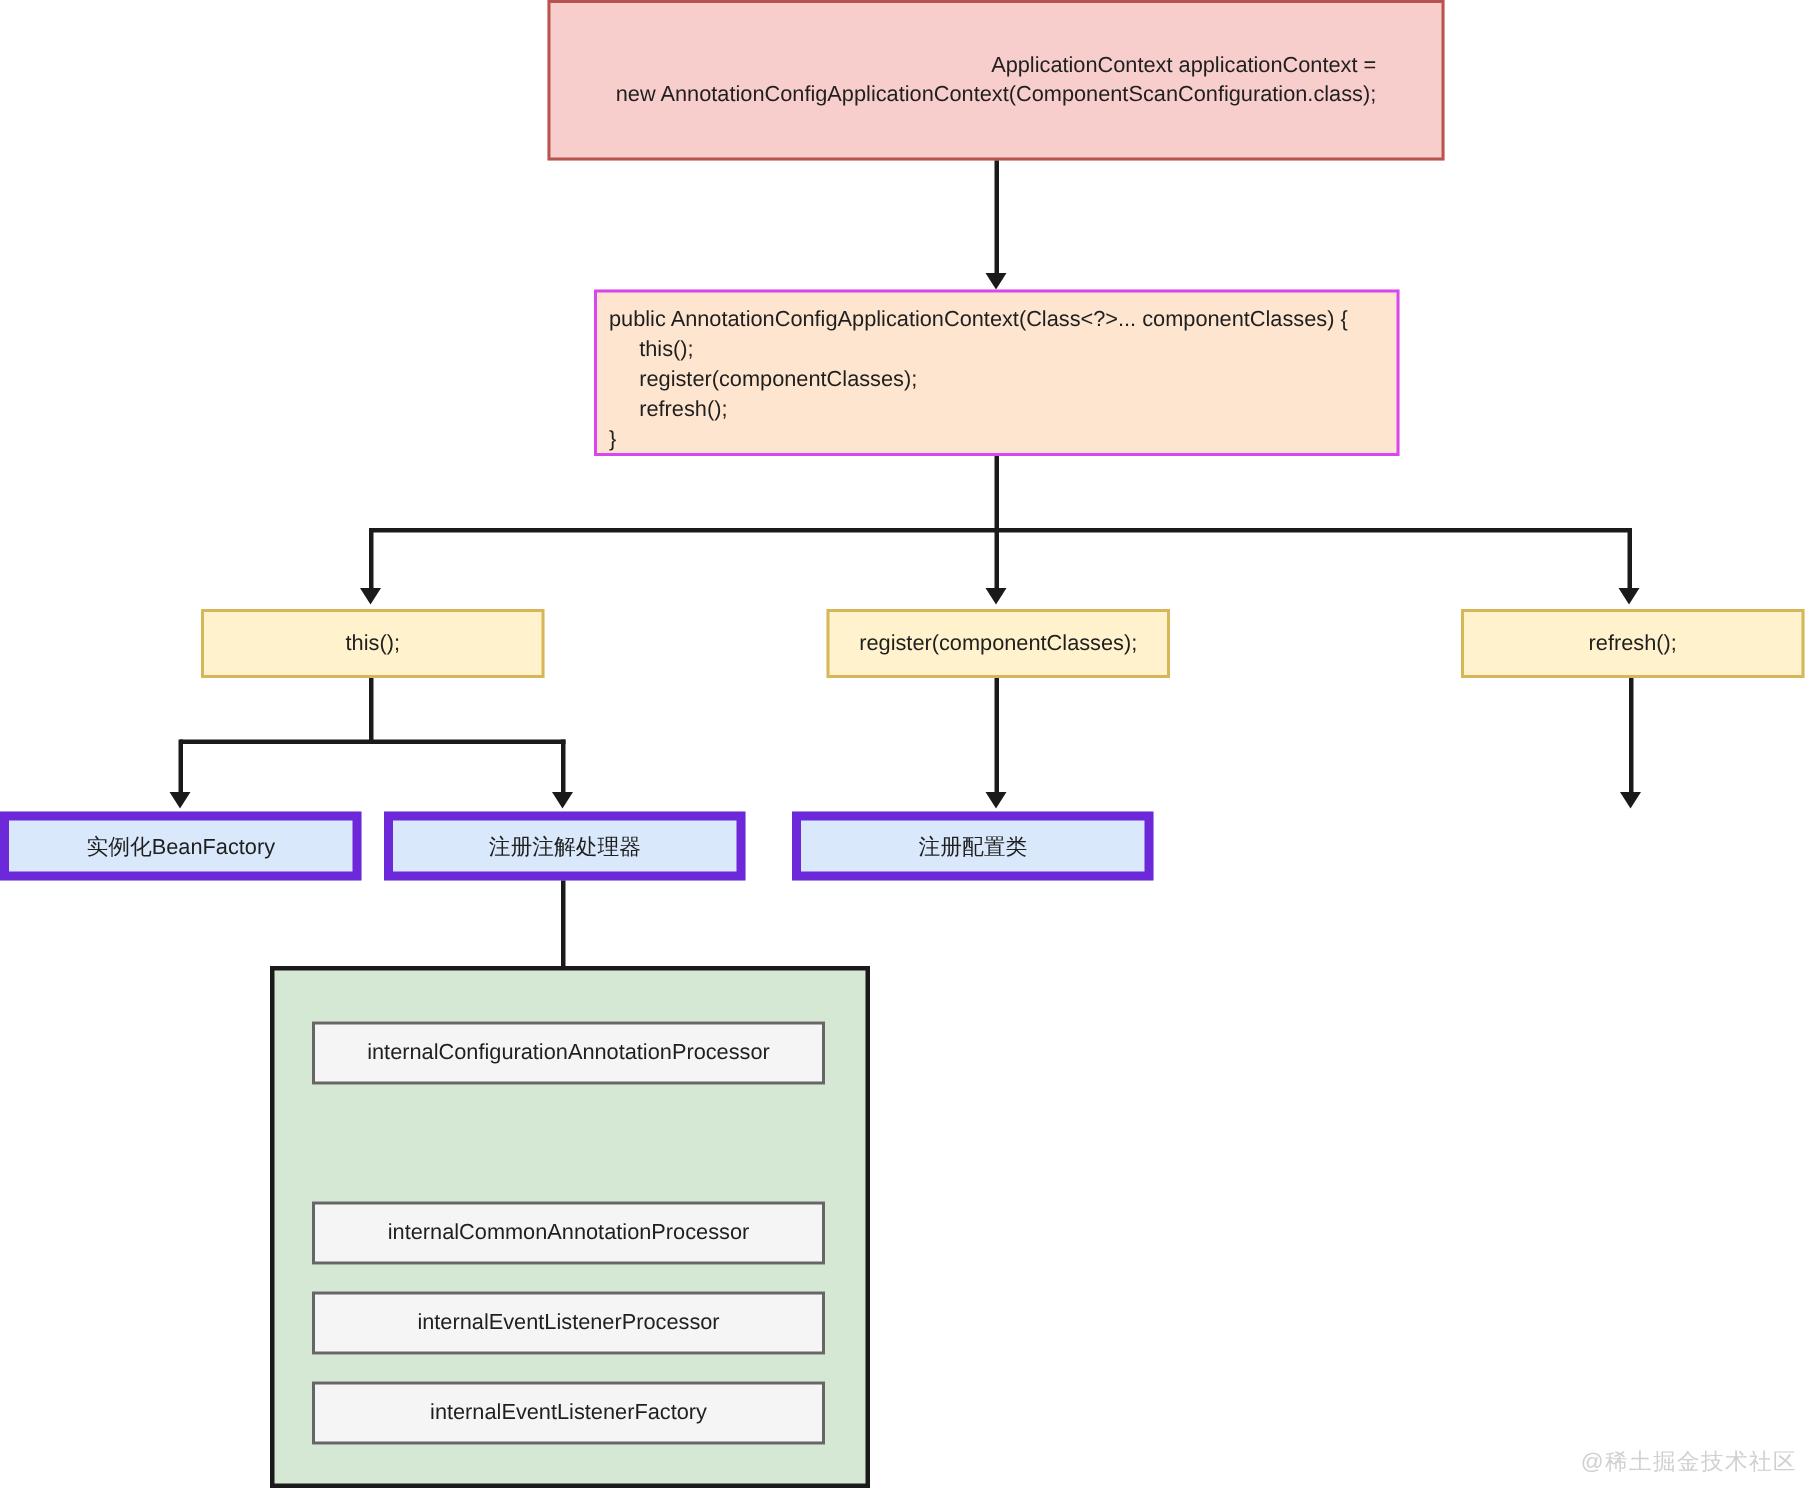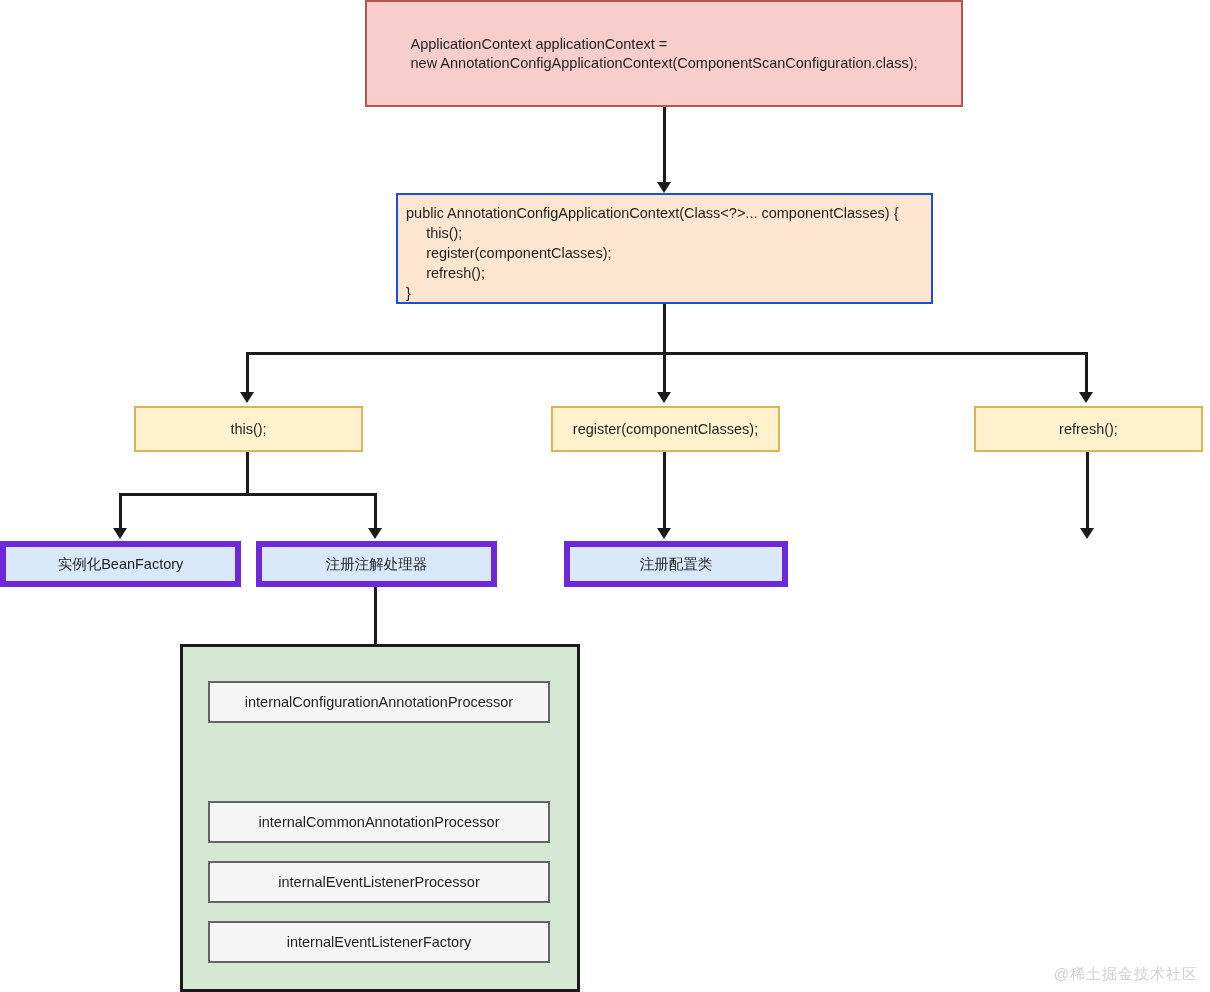--- a/index.html
+++ b/index.html
@@ -14,35 +14,35 @@
     background: #ffffff;
     overflow: hidden;
     font-family: "Liberation Sans", "DejaVu Sans", sans-serif;
   }
   .node {
     position: absolute;
     box-sizing: border-box;
     display: flex;
     align-items: center;
     justify-content: center;
-    text-align: left;
+    text-align: right;
     color: #1f1f1f;
   }
   
   .node-red {
     background: #f8cecc;
     border: 2px solid #b85450;
     font-size: 14.5px;
     line-height: 19px;
     white-space: pre-line;
   }
   
   .node-orange {
     background: #fde5cf;
-    border: 2px solid #1d4ed8;
+    border: 2px solid #d946ef;
     font-size: 14.5px;
     line-height: 20px;
     justify-content: flex-start;
     align-items: flex-start;
     padding: 8px 0 0 8px;
     white-space: pre;
     text-align: left;
   }
   
   .node-yellow {
@@ -158,21 +158,21 @@
   <div class="arrowhead" style="left:1080px; top:528px;"></div>
 
   <div class="node node-blue" style="left:0px; top:541px; width:241px; height:46px;">
     <span>实例化BeanFactory</span>
   </div>
 
   <div class="node node-blue" style="left:256px; top:541px; width:241px; height:46px;">
     <span>注册注解处理器</span>
   </div>
 
-  <div class="node node-blue" style="left:564px; top:541px; width:224px; height:46px;">
+  <div class="node node-blue" style="left:528px; top:541px; width:241px; height:46px;">
     <span>注册配置类</span>
   </div>
 
 
   <div class="edge-v" style="left:374px; top:587px; height:83px;"></div>
   <div class="arrowhead" style="left:368px; top:665px;"></div>
 
   <div class="group-green" style="left:180px; top:644px; width:400px; height:348px;">
 
     <div class="node node-gray" style="left:25px; top:34px; width:342px; height:42px;">

